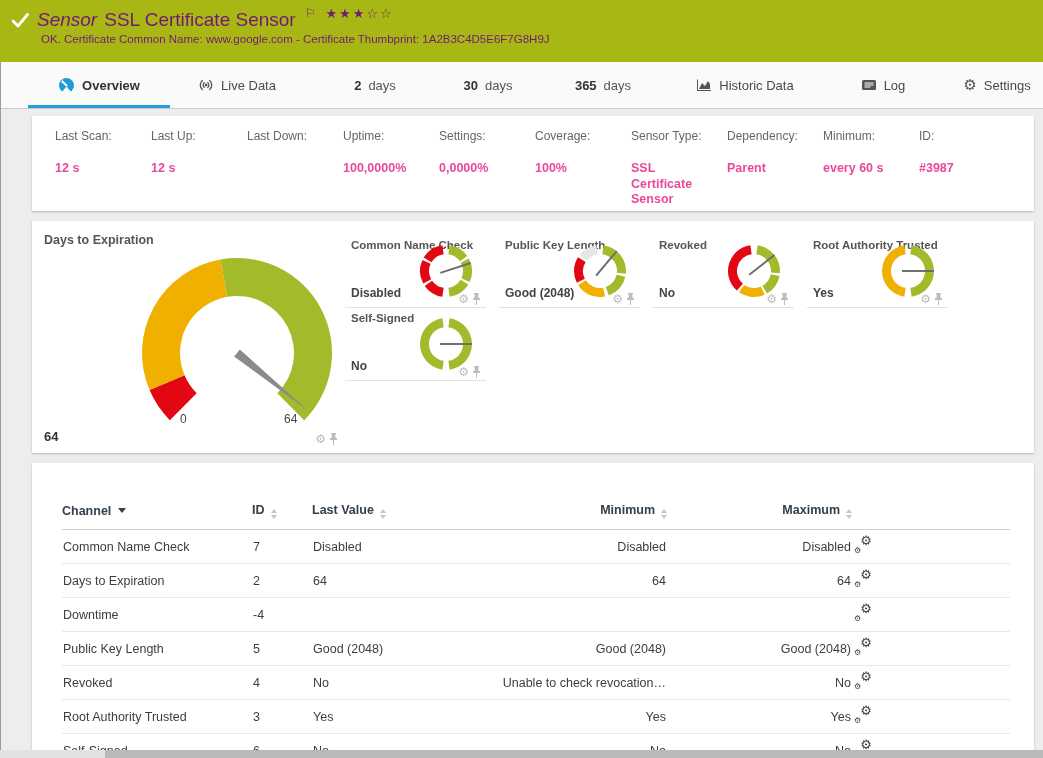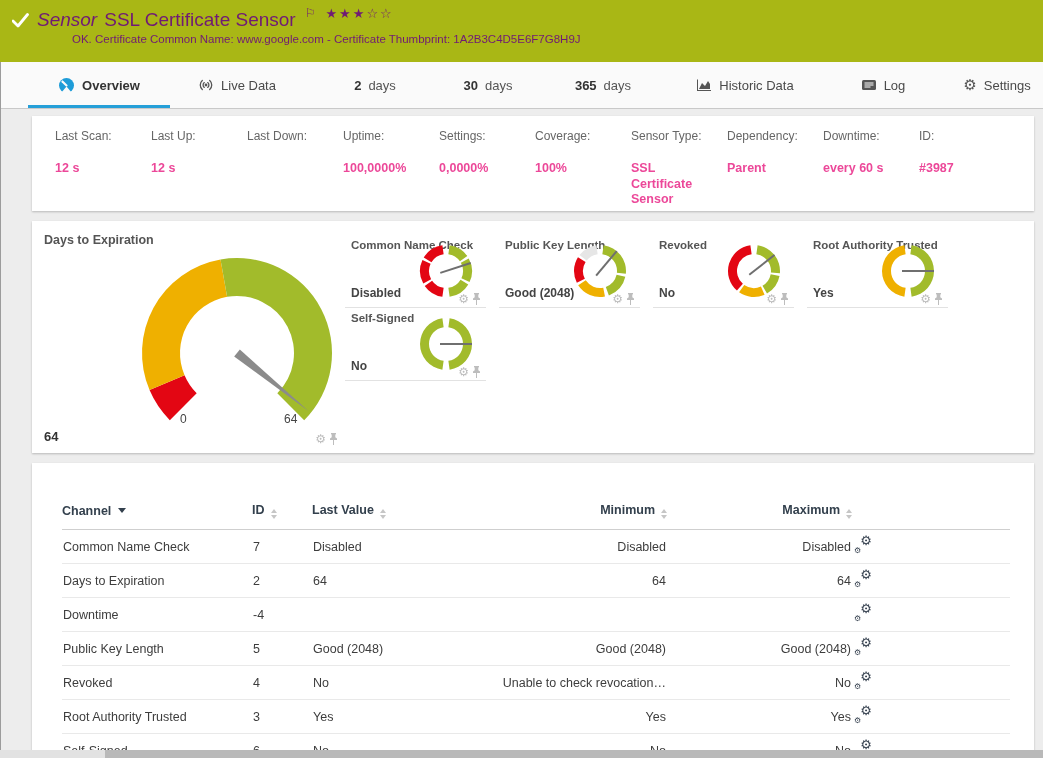--- a/index.html
+++ b/index.html
@@ -7,21 +7,21 @@
   .page{position:relative;width:1043px;height:758px;overflow:hidden;background:#ededed}
 
   
   .topbar{height:62px;background:#a9b715;color:#701a75}
   .title-row{display:flex;align-items:center;padding:9px 0 0 12px}
   .check-icon{flex:0 0 auto;margin-right:8px}
   .kind{font-style:italic;font-size:19px}
   .sensor-title{font-size:19px;margin-left:7px}
   .flag{font-size:12px;margin-left:9px;position:relative;top:-7px;cursor:pointer}
   .stars{font-size:13px;letter-spacing:2px;margin-left:10px;position:relative;top:-7px;cursor:pointer}
-  .status-msg{font-size:11.5px;padding-left:72px;margin-top:2px}
+  .status-msg{font-size:11.5px;padding-left:41px;margin-top:2px}
 
   
   .tabbar{position:relative;height:46px;background:#fafafa;border-bottom:1px solid #c9c9c9}
   .tab{position:absolute;top:0;height:46px;display:flex;align-items:center;justify-content:center;gap:7px;
        font-size:13px;color:#4a4a4a;cursor:pointer;white-space:nowrap}
   .tab.active{color:#333;font-weight:bold}
   .tab.active::after{content:'';position:absolute;left:0;right:0;bottom:0;height:3px;background:#259fd8}
   .tab .num{font-weight:bold;color:#333}
   .tab .days{color:#555}
   .ticon{display:flex;align-items:center}
@@ -191,21 +191,21 @@
     <div class="ilabel">Sensor Type:</div>
     <div class="ivalue">SSL Certificate Sensor</div>
   </div>
 
   <div class="info-item">
     <div class="ilabel">Dependency:</div>
     <div class="ivalue">Parent</div>
   </div>
 
   <div class="info-item">
-    <div class="ilabel">Downtime:</div>
+    <div class="ilabel">Minimum:</div>
     <div class="ivalue">every 60 s</div>
   </div>
 
   <div class="info-item">
     <div class="ilabel">ID:</div>
     <div class="ivalue">#3987</div>
   </div>
 </section>
 
     <section class="card gauges-card">

